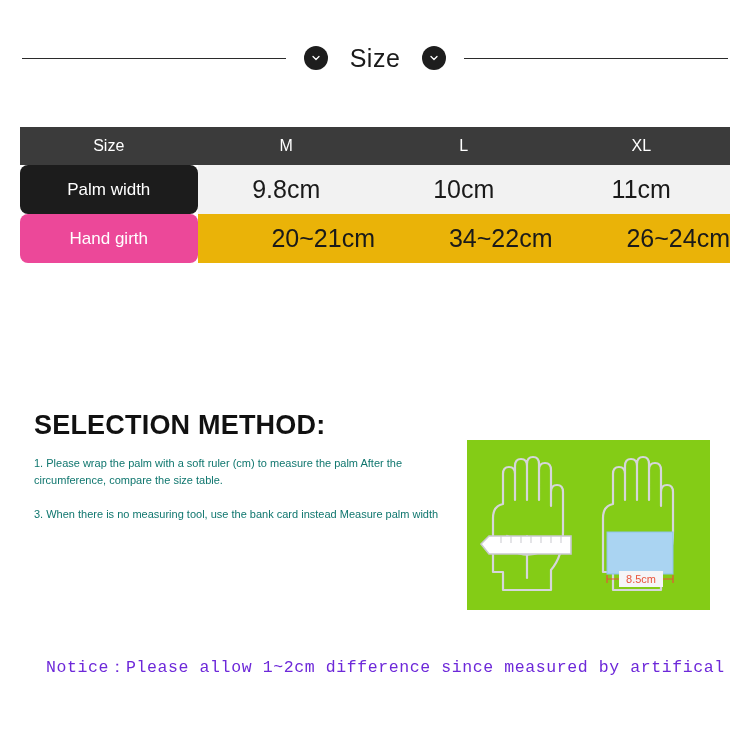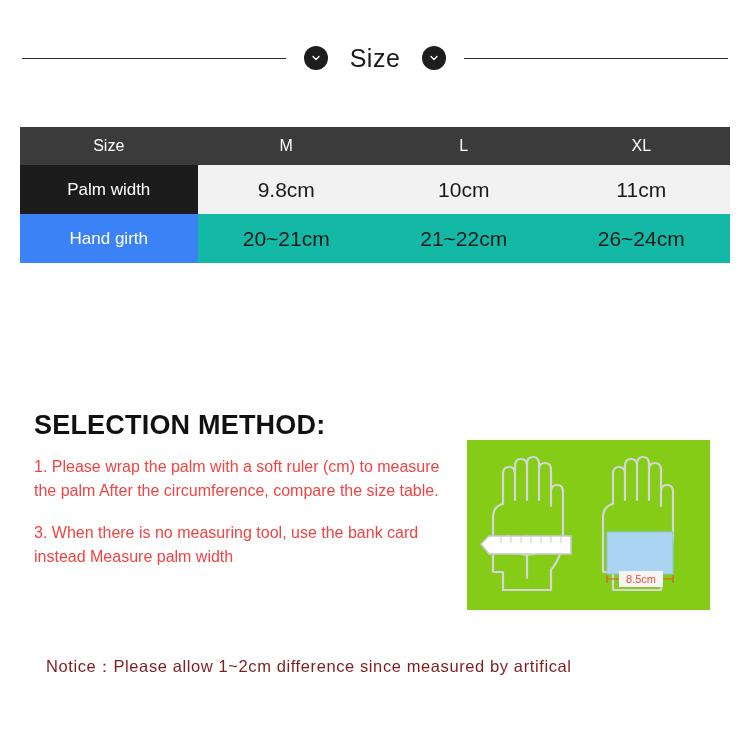--- a/index.html
+++ b/index.html
@@ -87,57 +87,59 @@
     vertical-align: middle;
   }
   .rowlabel {
     width: 155px;
     background: #1c1c1c;
     color: #ffffff;
     font-size: 17px;
     text-align: center;
     vertical-align: middle;
     height: 49px;
+    border-radius: 8px;
   }
   .rowlabel.alt {
-    background: #3b82f6;
+    background: #ec4899;
   }
   .cell {
-    font-size: 21px;
+    font-size: 25px;
     color: #1a1a1a;
     text-align: center;
     vertical-align: middle;
     height: 49px;
     background: #f2f2f2;
   }
   .cell.alt {
-    background: #14b8a6;
+    background: #eab308;
+    text-align: right;
   }
 
   
   .section-title {
     position: absolute;
     top: 375px;
     left: 34px;
     font-size: 27px;
     font-weight: bold;
     color: #111111;
     letter-spacing: 0.2px;
     margin-top: 35px;
   }
   .steps {
     position: absolute;
     top: 455px;
     left: 34px;
     width: 420px;
   }
   .step {
-    font-size: 16px;
+    font-size: 11px;
     line-height: 1.5;
-    color: #ef4444;
+    color: #0f766e;
     margin-bottom: 18px;
   }
 
   
   .illus {
     position: absolute;
     top: 440px;
     left: 467px;
     width: 243px;
     height: 170px;
@@ -145,23 +147,24 @@
   }
   .illus svg { display: block; }
 
   
   .notice {
     position: absolute;
     top: 656px;
     left: 46px;
     right: 30px;
     font-size: 16.5px;
-    color: #7f1d1d;
+    color: #6d28d9;
     letter-spacing: 0.6px;
     white-space: nowrap;
+    font-family: Liberation Mono, monospace;
   }
 </style>
 </head>
 <body>
 
 <div class="page">
 
   <div class="header">
     <div class="rule"></div>
     <div class="bullet">
@@ -189,21 +192,21 @@
       </tr>
       <tr>
         <td class="rowlabel">Palm width</td>
         <td class="cell">9.8cm</td>
         <td class="cell">10cm</td>
         <td class="cell">11cm</td>
       </tr>
       <tr>
         <td class="rowlabel alt">Hand girth</td>
         <td class="cell alt">20~21cm</td>
-        <td class="cell alt">21~22cm</td>
+        <td class="cell alt">34~22cm</td>
         <td class="cell alt">26~24cm</td>
       </tr>
     </tbody>
       </table>
   </div>
 
   <div class="section-title">SELECTION METHOD:</div>
 
   <div class="steps">
     <div class="step">1. Please wrap the palm with a soft ruler (cm) to measure the palm After the circumference, compare the size table.</div>

